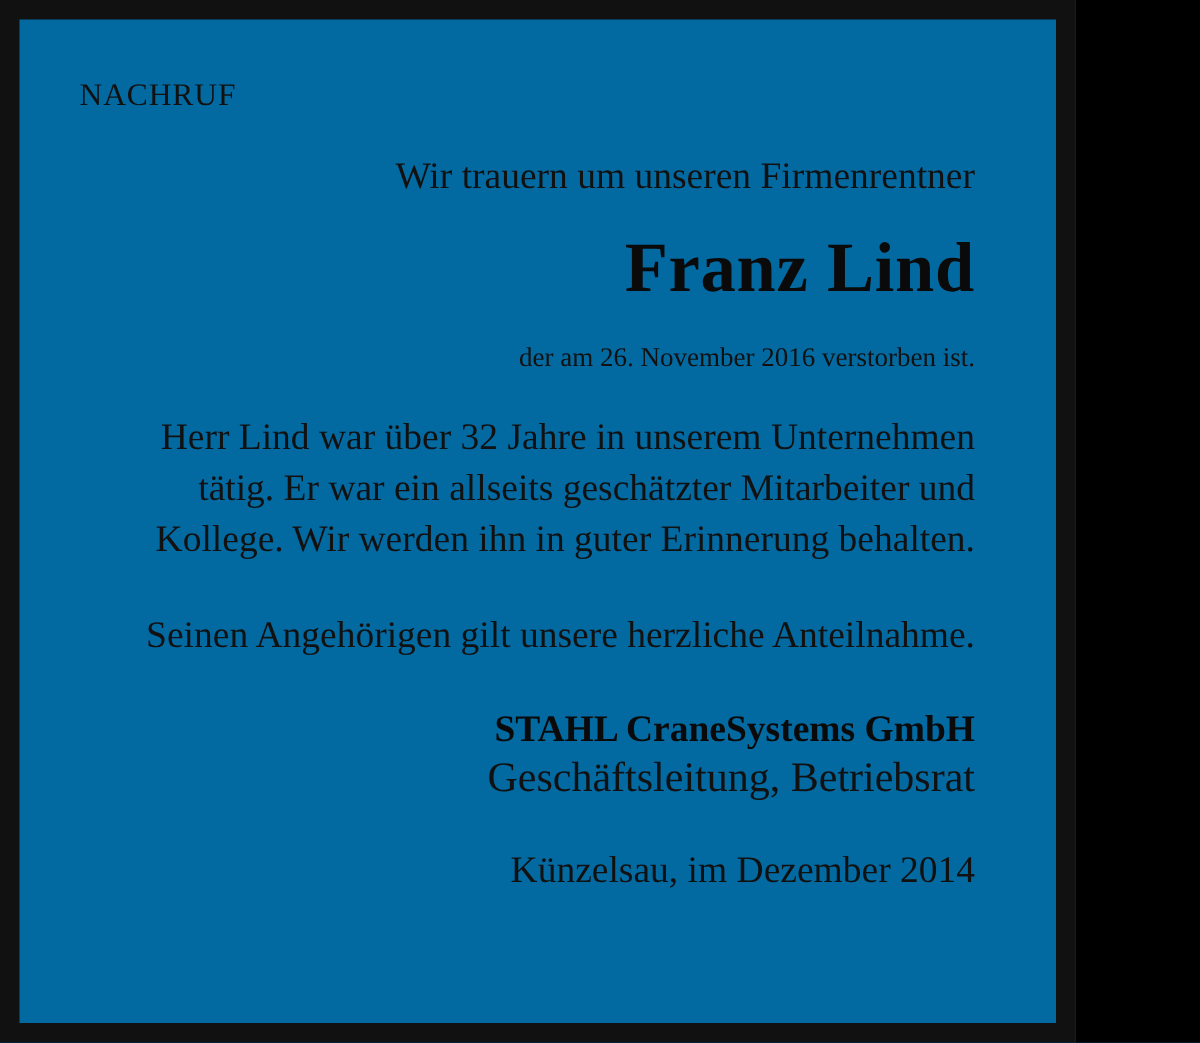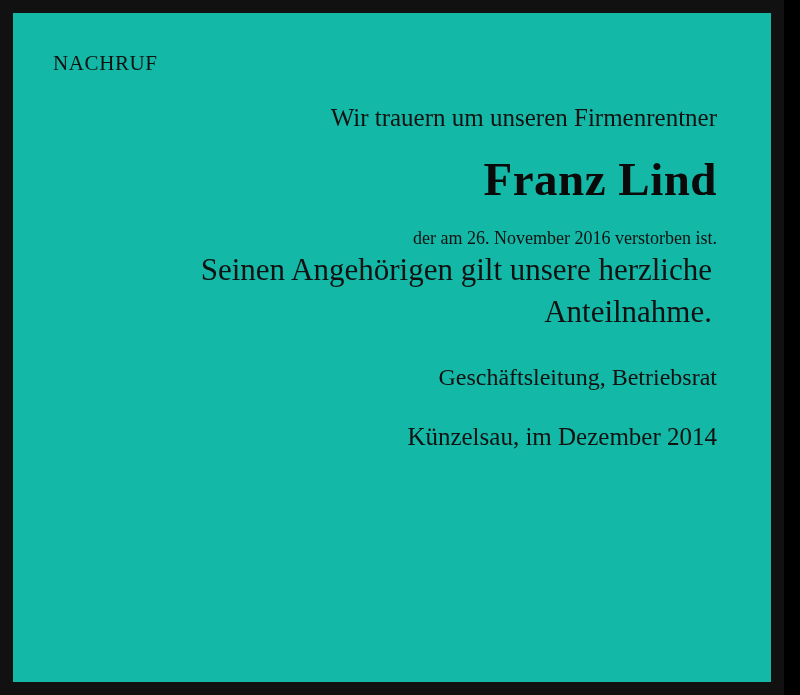--- a/index.html
+++ b/index.html
@@ -8,23 +8,23 @@
     background: #000000;
   }
   body {
     width: 800px;
     height: 695px;
     overflow: hidden;
     font-family: "Liberation Serif", serif;
   }
   .obituary-frame {
     box-sizing: border-box;
-    width: 784px;
+    width: 717px;
     height: 695px;
-    background: #14b8a6;
+    background: #0369a1;
     border: 13px solid #111111;
     padding: 30px 34px 0 34px;
     position: relative;
   }
   .label-nachruf {
     font-family: "Liberation Serif", serif;
     font-size: 21px;
     letter-spacing: 0.6px;
     color: #111111;
     margin: 8px 0 0 6px;
@@ -57,37 +57,38 @@
     line-height: 1.25;
   }
   .tribute-paragraph {
     font-size: 25px;
     color: #111111;
     margin-top: 26px;
     line-height: 1.36;
     max-width: 620px;
   }
   .condolence-paragraph {
-    font-size: 31px;
+    font-size: 25px;
     color: #111111;
+    margin-top: 30px;
     line-height: 1.36;
     max-width: 620px;
   }
   .signature-block {
     margin-top: 30px;
     margin-left: 225px;
   }
   .company-name {
     font-size: 25px;
     font-weight: bold;
     color: #0a0a0a;
     line-height: 1.25;
   }
   .signatory-line {
-    font-size: 24px;
+    font-size: 28px;
     color: #111111;
     line-height: 1.22;
   }
   .place-date {
     font-size: 25px;
     color: #111111;
     margin-top: 30px;
   }
 </style>
 </head>
@@ -98,23 +99,25 @@
   <div class="label-nachruf">NACHRUF</div>
 
   <div class="body-block">
 
     <div class="intro-line">Wir trauern um unseren Firmenrentner</div>
 
     <div class="deceased-name">Franz Lind</div>
 
     <div class="death-line">der am 26. November 2016 verstorben ist.</div>
 
+    <div class="tribute-paragraph">Herr Lind war über 32 Jahre in unserem Unternehmen tätig. Er war ein allseits geschätzter Mitarbeiter und Kollege. Wir werden ihn in guter Erinnerung behalten.</div>
 
     <div class="condolence-paragraph">Seinen Angehörigen gilt unsere herzliche Anteilnahme.</div>
 
     <div class="signature-block">
+      <div class="company-name">STAHL CraneSystems GmbH</div>
       <div class="signatory-line">Geschäftsleitung, Betriebsrat</div>
     </div>
 
     <div class="place-date">Künzelsau, im Dezember 2014</div>
 
   </div>
 </div>
 
 </body></html>

